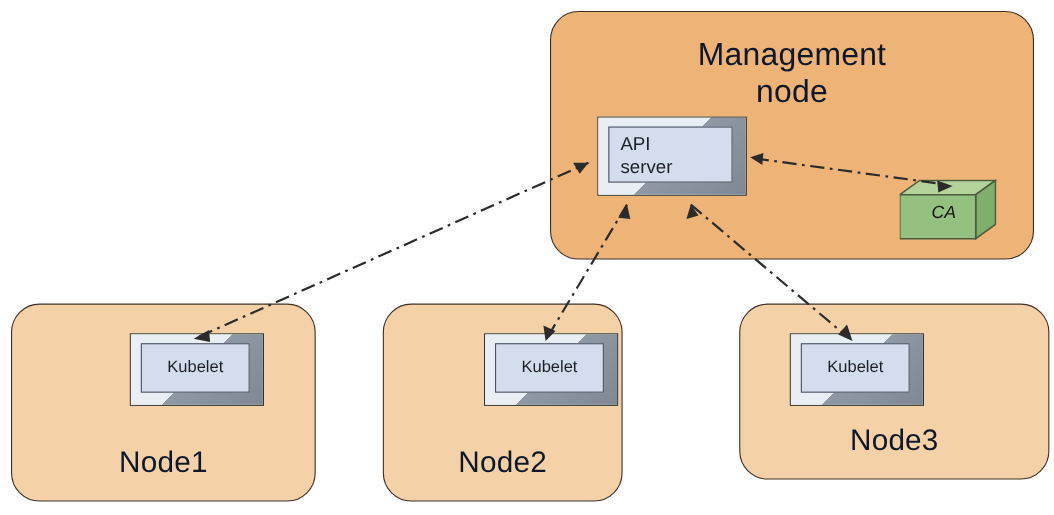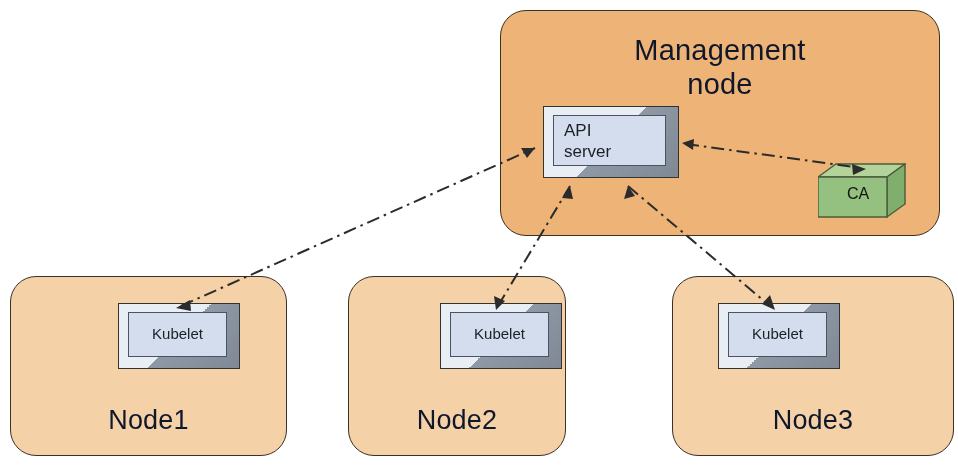--- a/index.html
+++ b/index.html
@@ -95,20 +95,21 @@
   #kubelet-box-2 { left: 440px; }
   #kubelet-box-3 { left: 718px; }
 
   
   #ca-cube {
     position: absolute;
     left: 818px;
     top: 163px;
     width: 88px;
     height: 56px;
+    font-style: italic;
   }
   #ca-cube svg { display: block; }
   .ca-label {
     position: absolute;
     left: 8px;
     top: 22px;
     width: 64px;
     text-align: center;
     font-size: 16px;
     color: #11140f;
@@ -158,21 +159,21 @@
   </div>
 
   <div class="container-box node-box" id="node-box-1" style="left:10px; top:276px; width:277px; height:180px;">
     <div class="container-title node-title">Node1</div>
   </div>
 
   <div class="container-box node-box" id="node-box-2" style="left:348px; top:276px; width:218px; height:180px;">
     <div class="container-title node-title">Node2</div>
   </div>
 
-  <div class="container-box node-box" id="node-box-3" style="left:672px; top:276px; width:282px; height:180px;">
+  <div class="container-box node-box" id="node-box-3" style="left:672px; top:276px; width:282px; height:160px;">
     <div class="container-title node-title">Node3</div>
   </div>
 
   <div class="bevel-box kubelet-box" id="kubelet-box-1">
     <div class="bevel-frame"></div>
     <div class="bevel-inner">
       <div class="bevel-label">Kubelet</div>
     </div>
   </div>
 

